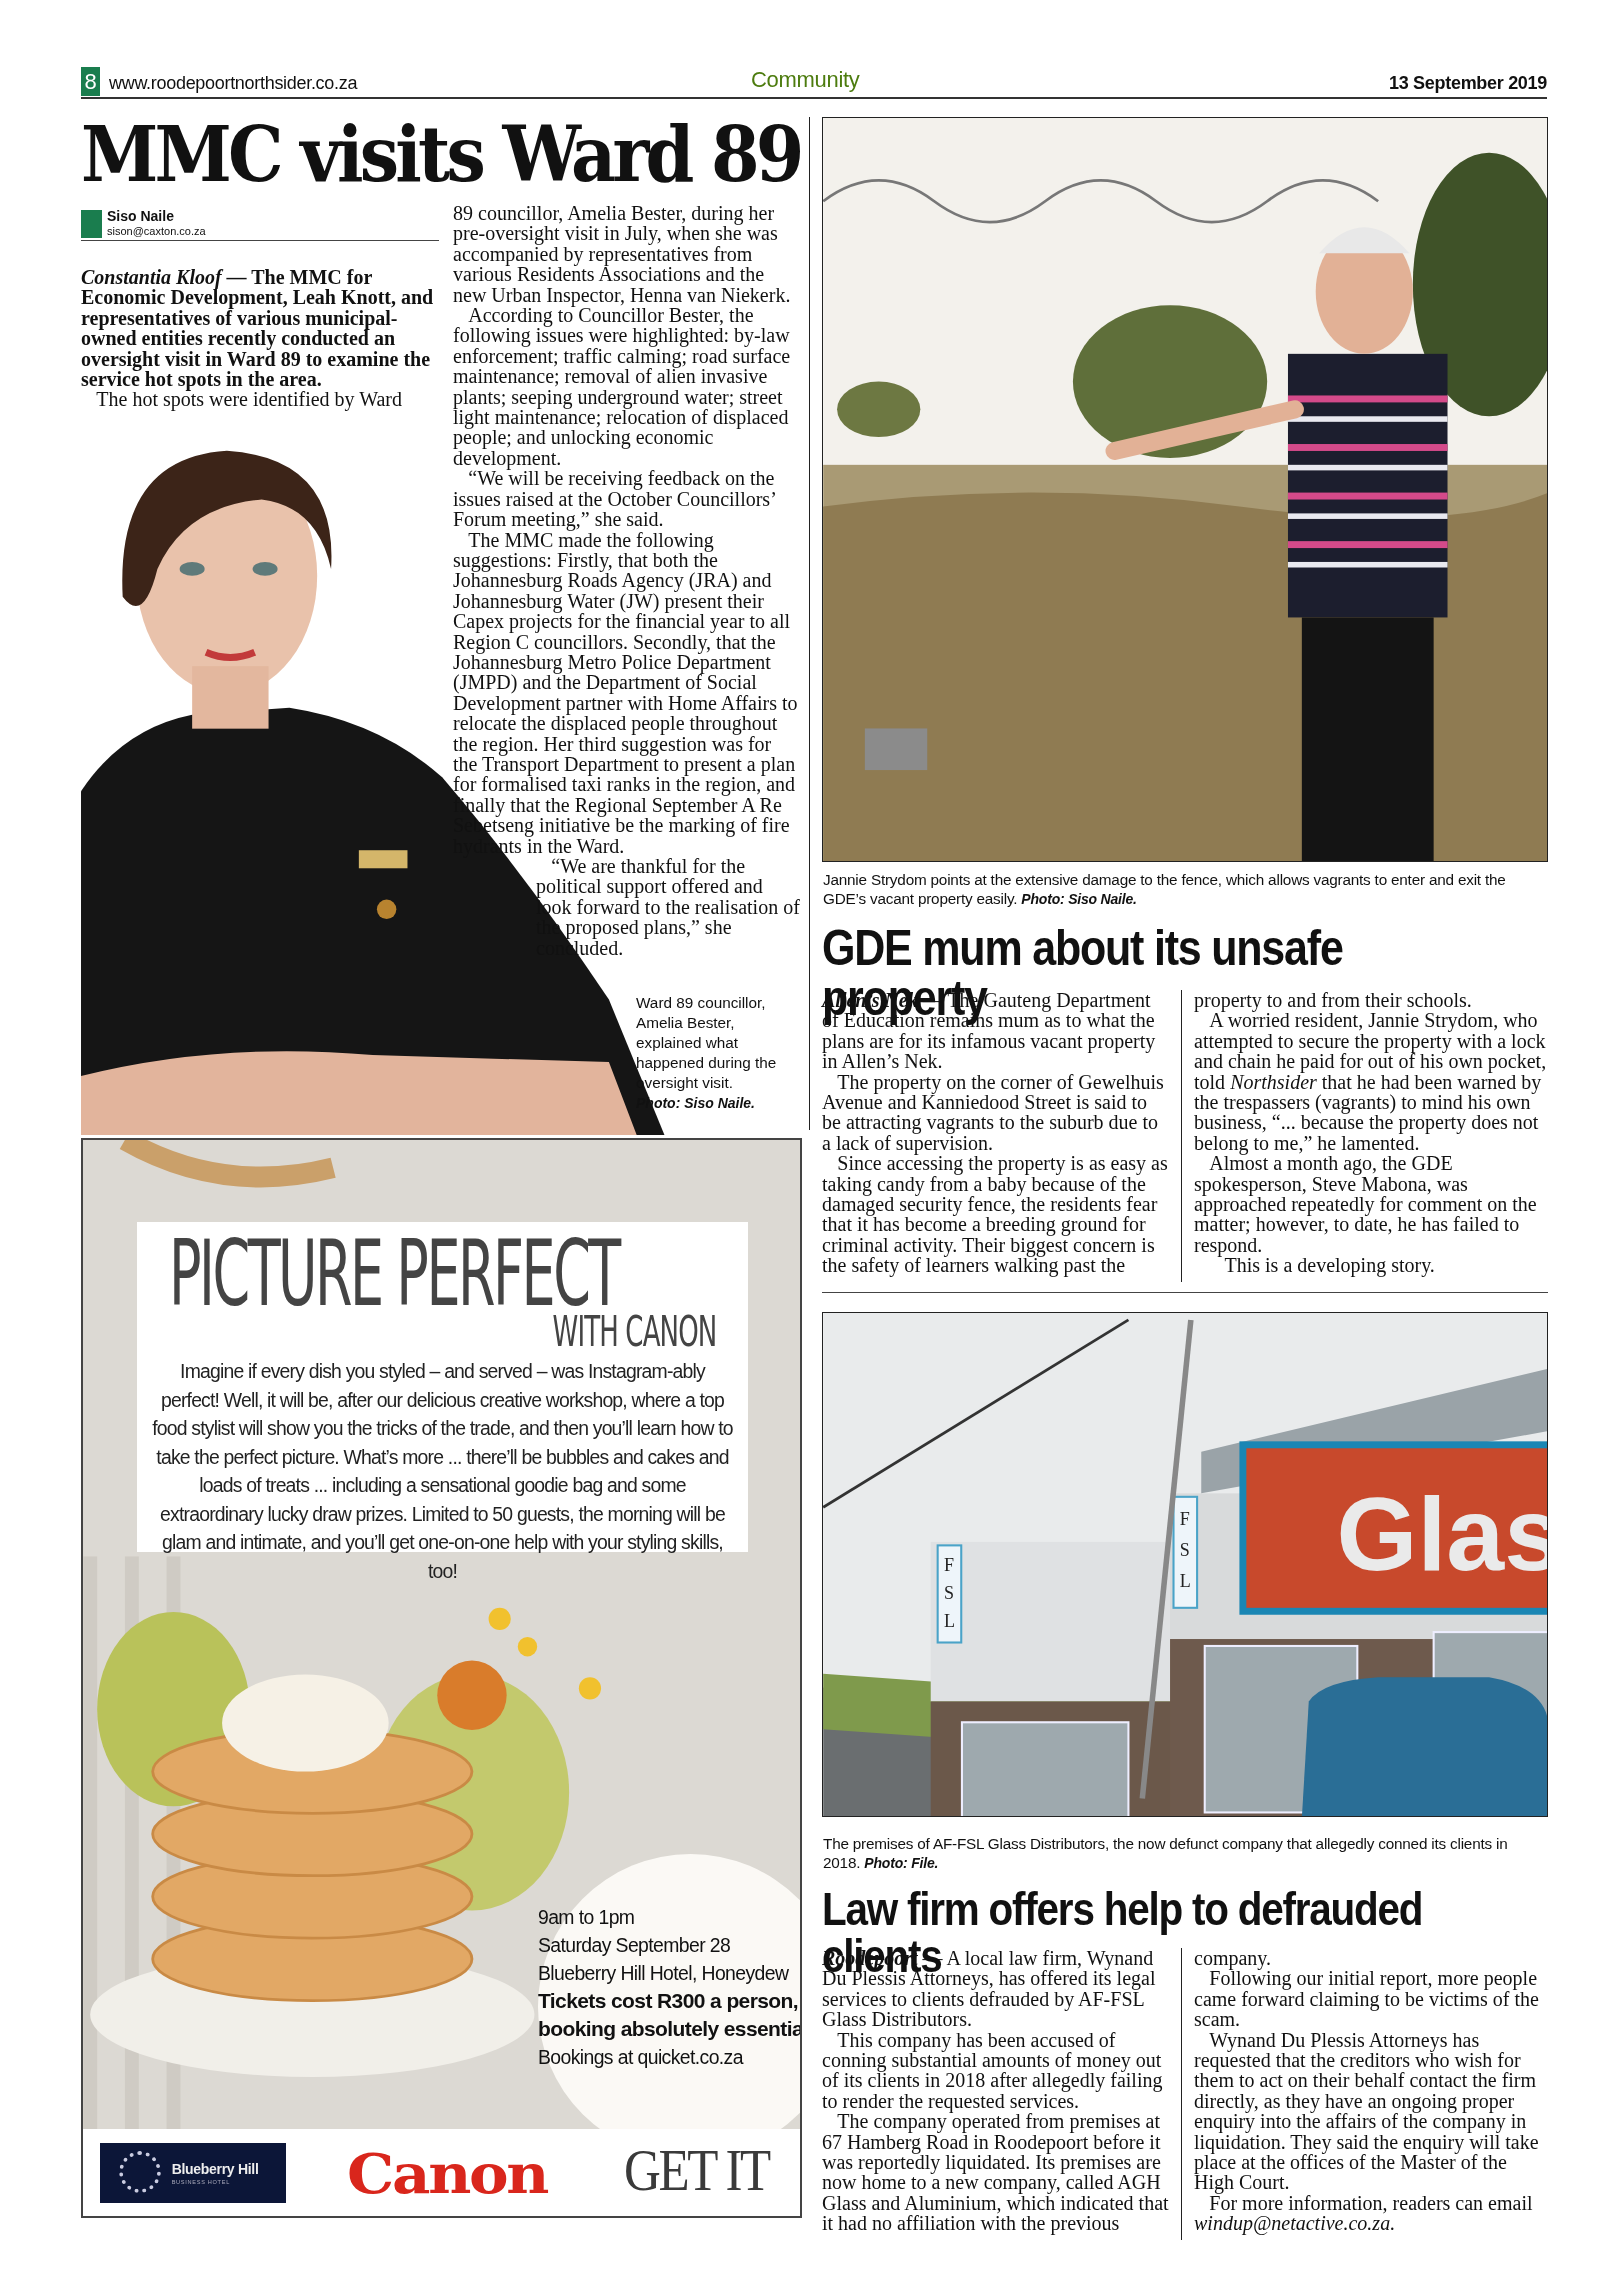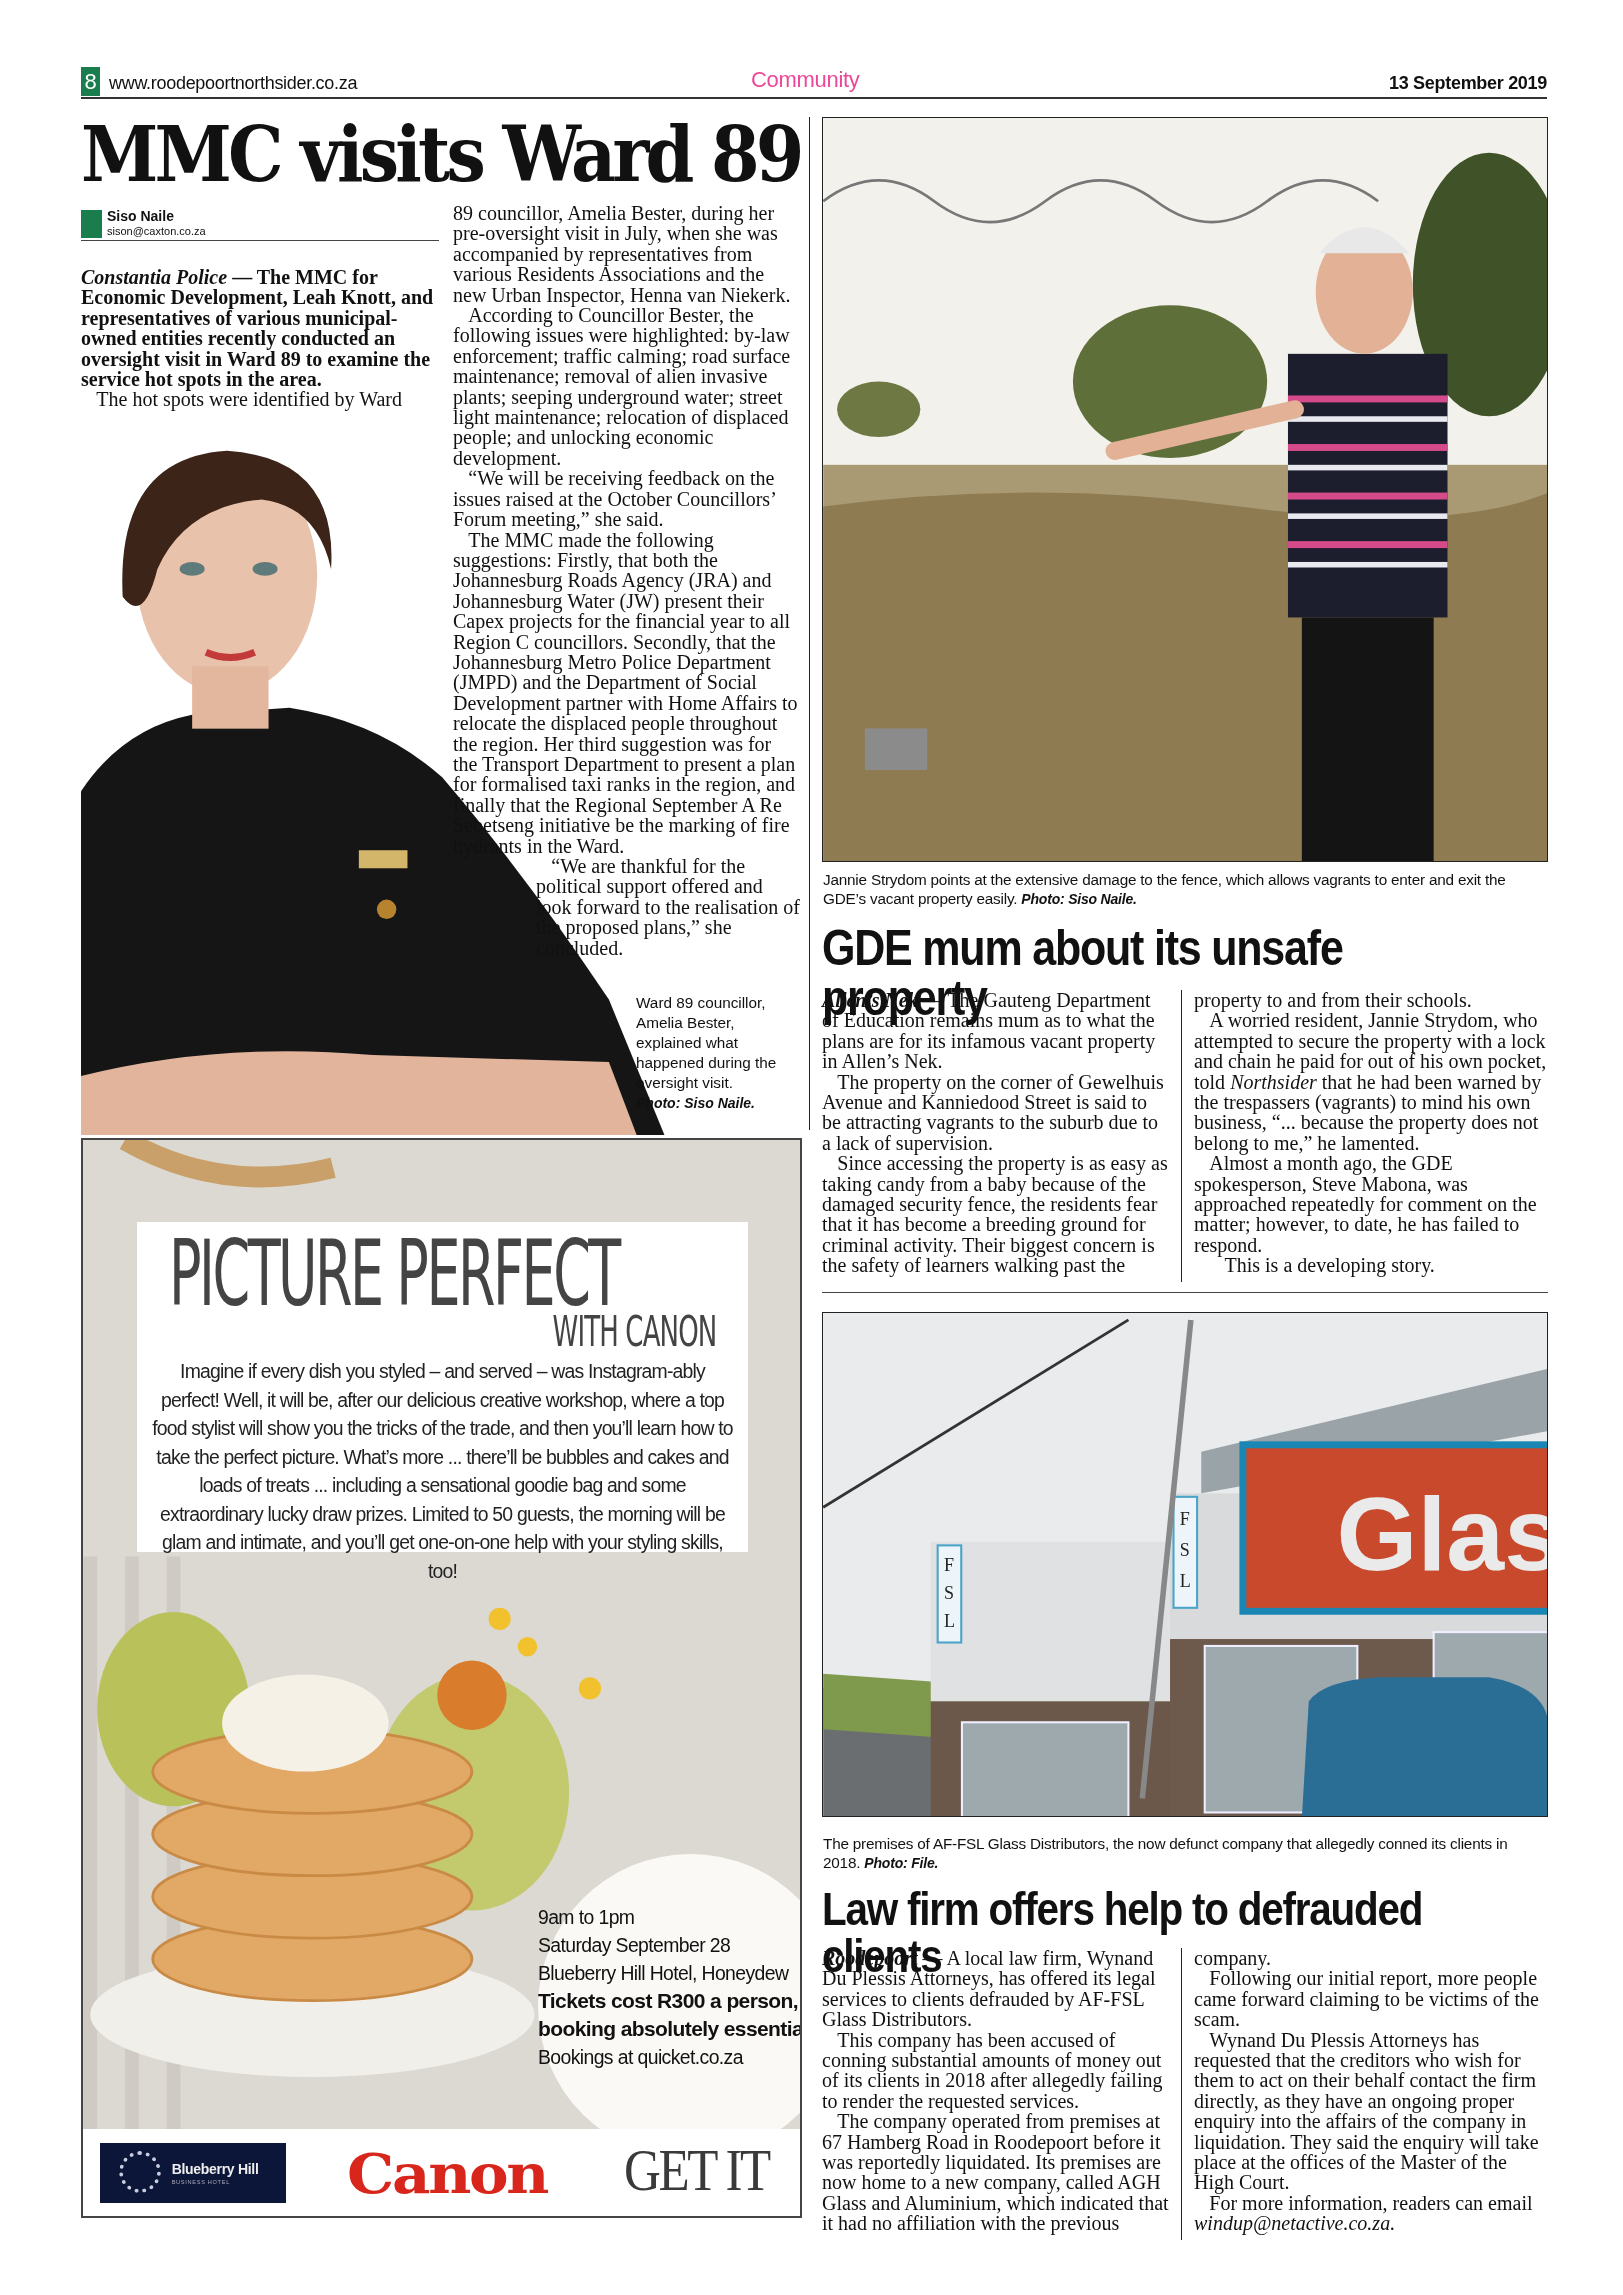--- a/index.html
+++ b/index.html
@@ -4,21 +4,21 @@
 <style>
   * { box-sizing: border-box; margin: 0; padding: 0; }
   html, body { width: 1624px; height: 2295px; background: #ffffff; overflow: hidden; }
   body { position: relative; font-family: "Liberation Serif", serif; color: #111; }
 
   
   .hdr { position: absolute; left: 81px; top: 67px; width: 1466px; height: 32px; border-bottom: 2.1px solid #333; }
   .pg-num { position: absolute; left: 0; top: 0; width: 19.4px; height: 29px; background: #1a7d4e; color: #fff;
             font: 22px "Liberation Sans", sans-serif; text-align: center; line-height: 29px; }
   .url { position: absolute; left: 28px; top: 5.6px; font: 18px "Liberation Sans", sans-serif; letter-spacing: -0.3px; }
-  .section { position: absolute; left: 670px; top: 0; font: 22px "Liberation Sans", sans-serif; color: #ec4899; letter-spacing: -0.3px; }
+  .section { position: absolute; left: 670px; top: 0; font: 22px "Liberation Sans", sans-serif; color: #4d7c0f; letter-spacing: -0.3px; }
   .date { position: absolute; right: 0; top: 5.6px; font: bold 18px "Liberation Sans", sans-serif; letter-spacing: -0.3px; }
 
   
   .h-mmc { position: absolute; left: 81px; top: 117px; font: bold 76px "DejaVu Serif", serif; letter-spacing: -4.2px; transform: scaleX(0.92); transform-origin: left top; line-height: 1; }
   .vdiv { position: absolute; background: #222; width: 1.4px; }
   .byline { position: absolute; left: 81px; top: 208px; width: 358px; height: 33px; border-bottom: 1.4px solid #444; }
   .byline .sq { position: absolute; left: 0; top: 2.1px; width: 21px; height: 28px; background: #1a7d4e; }
   .byline .nm { position: absolute; left: 26px; top: 0; font: bold 14px "Liberation Sans", sans-serif; }
   .byline .em { position: absolute; left: 26px; top: 16.7px; font: 11px "Liberation Sans", sans-serif; }
 
@@ -70,21 +70,21 @@
 
 <h1 class="h-mmc">MMC visits Ward 89</h1>
 
 <div class="byline">
   <div class="sq"></div>
   <div class="nm">Siso Naile</div>
   <div class="em">sison@caxton.co.za</div>
 </div>
 
 <div class="txt" style="left:81px; top:267px; width:358px;">
-  <p class="ni lead"><span class="it">Constantia Police</span> — <span>The MMC for Economic Development, Leah Knott, and representatives of various municipal-owned entities recently conducted an oversight visit in Ward 89 to examine the service hot spots in the area.</span></p>
+  <p class="ni lead"><span class="it">Constantia Kloof</span> — <span>The MMC for Economic Development, Leah Knott, and representatives of various municipal-owned entities recently conducted an oversight visit in Ward 89 to examine the service hot spots in the area.</span></p>
   <p>The hot spots were identified by Ward</p>
 </div>
 
 <div class="photo-lady">
   <svg width="696" height="705" viewBox="0 0 1002 1015">
     <rect width="1002" height="1015" fill="#ffffff"></rect>
     <path d="M0 520 Q60 430 160 410 L300 400 Q430 420 520 500 Q640 640 760 820 L840 1015 L0 1015 Z" fill="#151515"></path>
     <ellipse cx="210" cy="210" rx="130" ry="170" fill="#e9c2ab"></ellipse>
     <path d="M60 240 Q50 40 210 30 Q370 40 360 200 Q340 110 260 100 Q150 110 110 200 Q90 280 60 240 Z" fill="#3c2418"></path>
     <ellipse cx="160" cy="200" rx="18" ry="10" fill="#5f7a7a"></ellipse>

